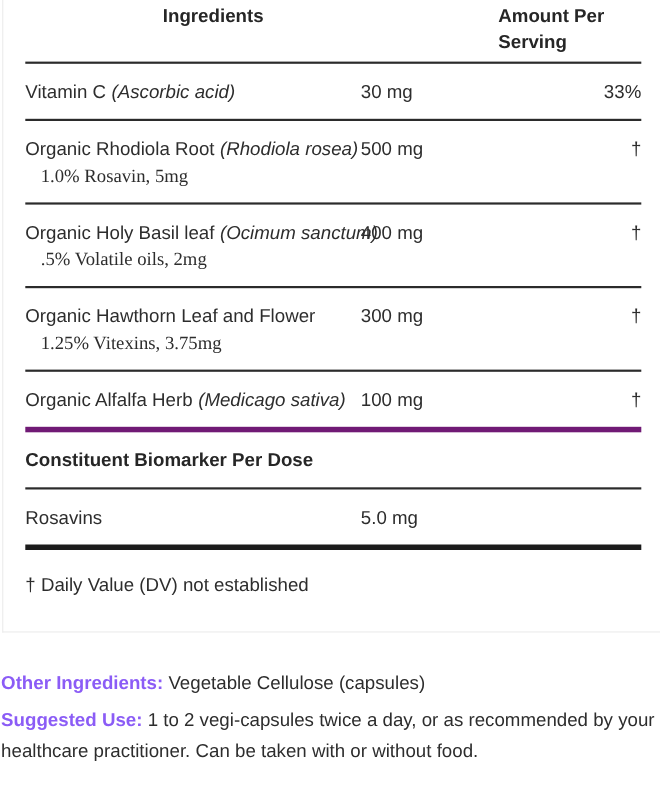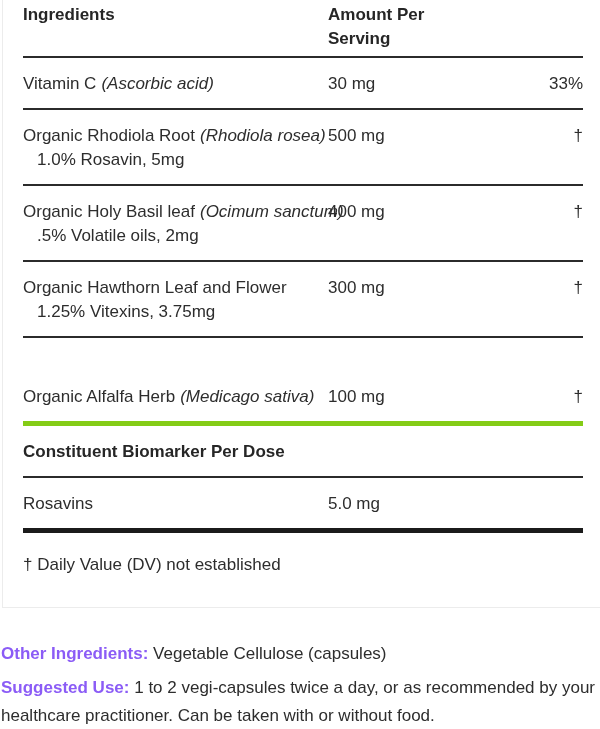--- a/index.html
+++ b/index.html
@@ -12,21 +12,21 @@
     color: #2d2d2d;
   }
   .panel {
     margin-left: 2px;
     width: 606px;               
     box-sizing: border-box;
     border: 1px solid #ececec;
     border-top: none;
     padding: 2px 24px 0 20px;
   }
-  .row { display: flex; }
+  .row { display: flex; justify-content: flex-end; }
   .col1 { flex: 0 0 305px; min-width: 0; }
   .col2 { flex: 0 0 130px; }
   .col3 { flex: 1 1 auto; text-align: right; }
   .bold { font-weight: bold; color: #262626; }
   .italic { font-style: italic; }
 
   .t-header {
     padding: 1px 0 5px;
     line-height: 24px;
     border-bottom: 2px solid #2b2b2b;
@@ -35,27 +35,27 @@
     display: inline-block;
     width: 62px;
     text-align: left;
   }
 
   .ing-row, .section-row {
     padding: 14px 0 12px;
     line-height: 24px;
   }
   #ingredient-rows .ing-row { border-bottom: 2px solid #2b2b2b; }
-  #ingredient-rows .ing-row:last-child { border-bottom: 5px solid #84cc16; margin-top: 33px; }
+  #ingredient-rows .ing-row:last-child { border-bottom: 5px solid #701a75; }
   .section-row { border-bottom: 2px solid #2b2b2b; }
   #biomarker-rows { border-bottom: 5px solid #1b1b1b; }
 
   .main-line { white-space: nowrap; }
   .latin { margin-left: 5px; }
-  .sub-line { padding-left: 14px; white-space: nowrap; }
+  .sub-line { padding-left: 14px; white-space: nowrap; font-family: Liberation Serif, serif; }
 
   .footnote {
     padding: 20px 0 30px;
     line-height: 24px;
   }
 
   .details { margin-top: 32px; padding-left: 1px; }
   .details p { margin: 0; line-height: 28px; }
   .details p + p { margin-top: 6px; }
   .details strong { font-weight: bold; color: #8b5cf6; }

